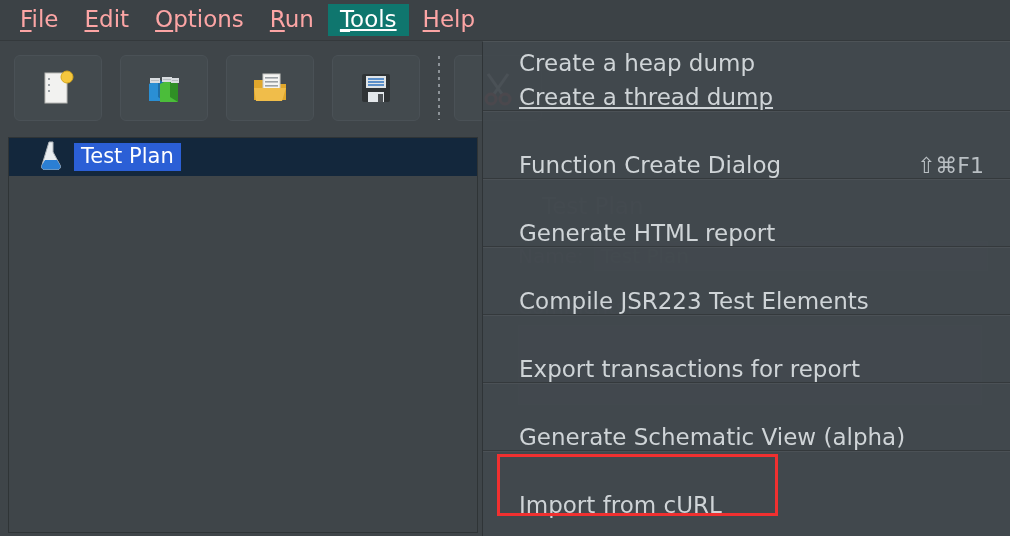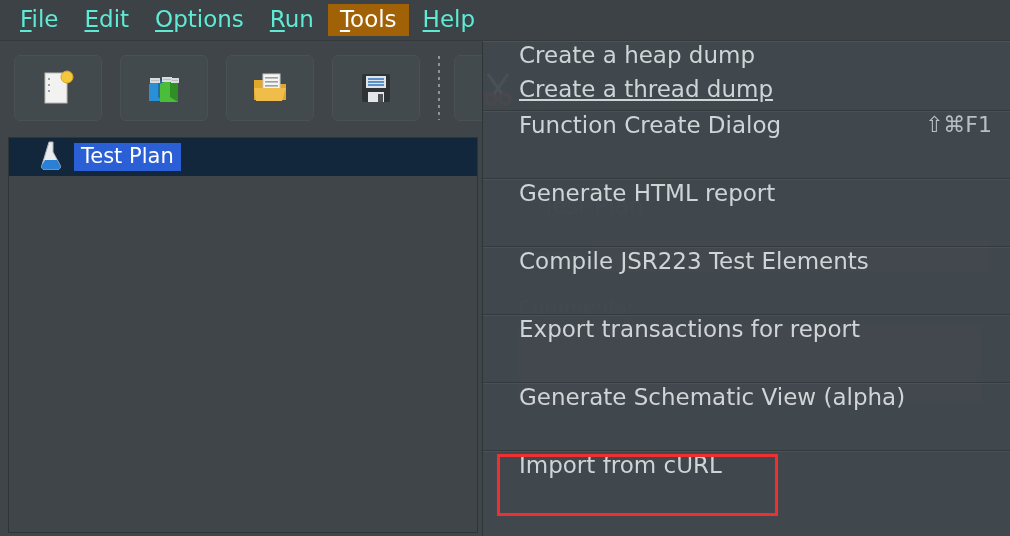--- a/index.html
+++ b/index.html
@@ -31,30 +31,31 @@
     height: 41px;
     background: #3c4246;
     border-bottom: 1px solid #34393c;
     display: flex;
     align-items: center;
     padding-left: 8px;
     box-sizing: border-box;
   }
   .menubar-item {
     font-size: 23px;
-    color: #5eead4;
+    color: #fca5a5;
     padding: 4px 12px 5px 12px;
     margin-right: 2px;
     line-height: 1;
     white-space: nowrap;
     cursor: default;
   }
   .menubar-item.active {
-    background: #a16207;
+    background: #0f766e;
     color: #ffffff;
+    text-decoration: underline;
   }
   .mn { text-decoration: underline; text-underline-offset: 3px; }
 
   
   #toolbar {
     position: absolute;
     left: 0; top: 41px;
     width: 1010px;
     height: 94px;
     background: #3f4549;
@@ -154,23 +155,23 @@
     height: 495px;
     background: rgba(66, 72, 77, 0.93);
     border-left: 1px solid #2f3437;
     border-top: 1px solid #4d5357;
     box-sizing: border-box;
     z-index: 50;
   }
   .mi {
     position: relative;
     display: flex;
-    align-items: flex-start;
+    align-items: flex-end;
     padding-left: 36px;
-    padding-right: 18px;
+    padding-right: 26px;
     color: #cfd4d7;
     font-size: 23px;
     white-space: nowrap;
     cursor: default;
     box-sizing: border-box;
   }
   .mi .mi-label { flex: 1; }
   .mi .mi-accel {
     color: #b9bfc3;
     font-size: 22px;

